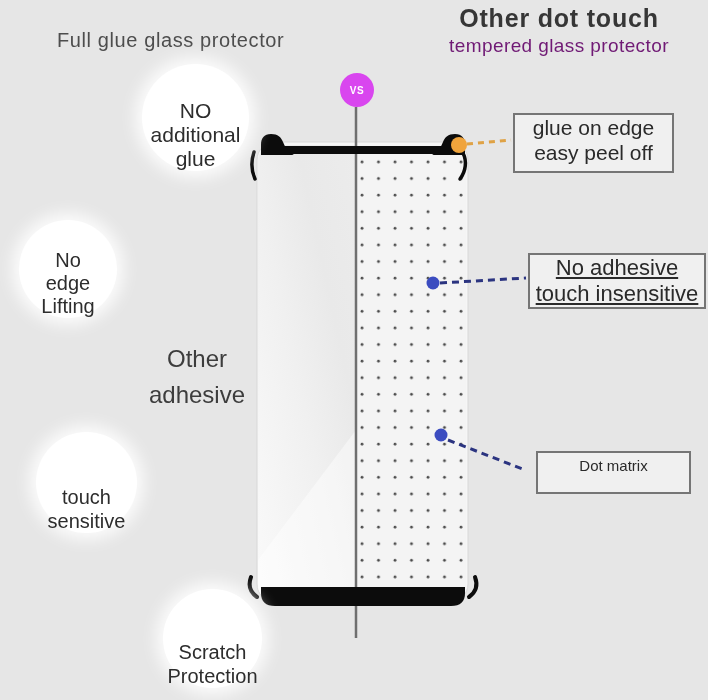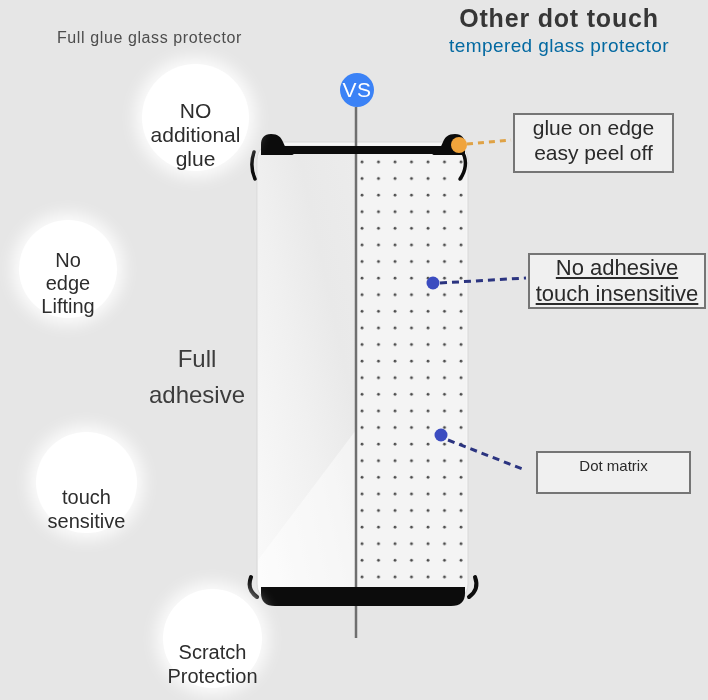--- a/index.html
+++ b/index.html
@@ -9,41 +9,41 @@
   }
   .canvas{
     position:relative;
     width:708px;height:700px;
     background:#e6e6e6;
     overflow:hidden;
   }
   
   .left-title{
     position:absolute;left:57px;top:29px;
-    font-size:16px;letter-spacing:.6px;
+    font-size:20px;letter-spacing:.6px;
     color:#4d4d4d;white-space:nowrap;
   }
   .right-title-block{
     position:absolute;left:428px;top:4px;width:262px;
     text-align:center;
   }
   .rt-main{
     font-size:25px;font-weight:bold;letter-spacing:.8px;
     color:#363636;white-space:nowrap;
   }
   .rt-sub{
     font-size:19px;letter-spacing:.4px;
-    color:#0369a1;margin-top:2px;white-space:nowrap;
+    color:#701a75;margin-top:2px;white-space:nowrap;
   }
   
   .vs{
     position:absolute;left:340px;top:73px;
     width:34px;height:34px;border-radius:50%;
-    background:#3b82f6;color:#fff;
-    font-size:21px;font-weight:normal;letter-spacing:.5px;
+    background:#d946ef;color:#fff;
+    font-size:10px;font-weight:bold;letter-spacing:.5px;
     display:flex;align-items:center;justify-content:center;
   }
   
   .bubble{
     position:absolute;background:#fff;border-radius:50%;
     box-shadow:0 0 16px 7px rgba(255,255,255,.85);
     display:flex;align-items:flex-end;justify-content:center;
     text-align:center;color:#2d2d2d;
   }
   .bubble span{display:block;}
@@ -157,21 +157,21 @@
     </div>
   </div>
   <div class="bubble bubble-4">
     <div>
       <span>Scratch</span>
       <span>Protection</span>
     </div>
   </div>
 
   <div class="full-adhesive">
-    <span>Full</span>
+    <span>Other</span>
     <span>adhesive</span>
   </div>
 
   <div class="callout callout-glue">
     <span>glue on edge</span>
     <span>easy peel off</span>
   </div>
   <div class="callout callout-adhesive">
     <span>No adhesive</span>
     <span>touch insensitive</span>

